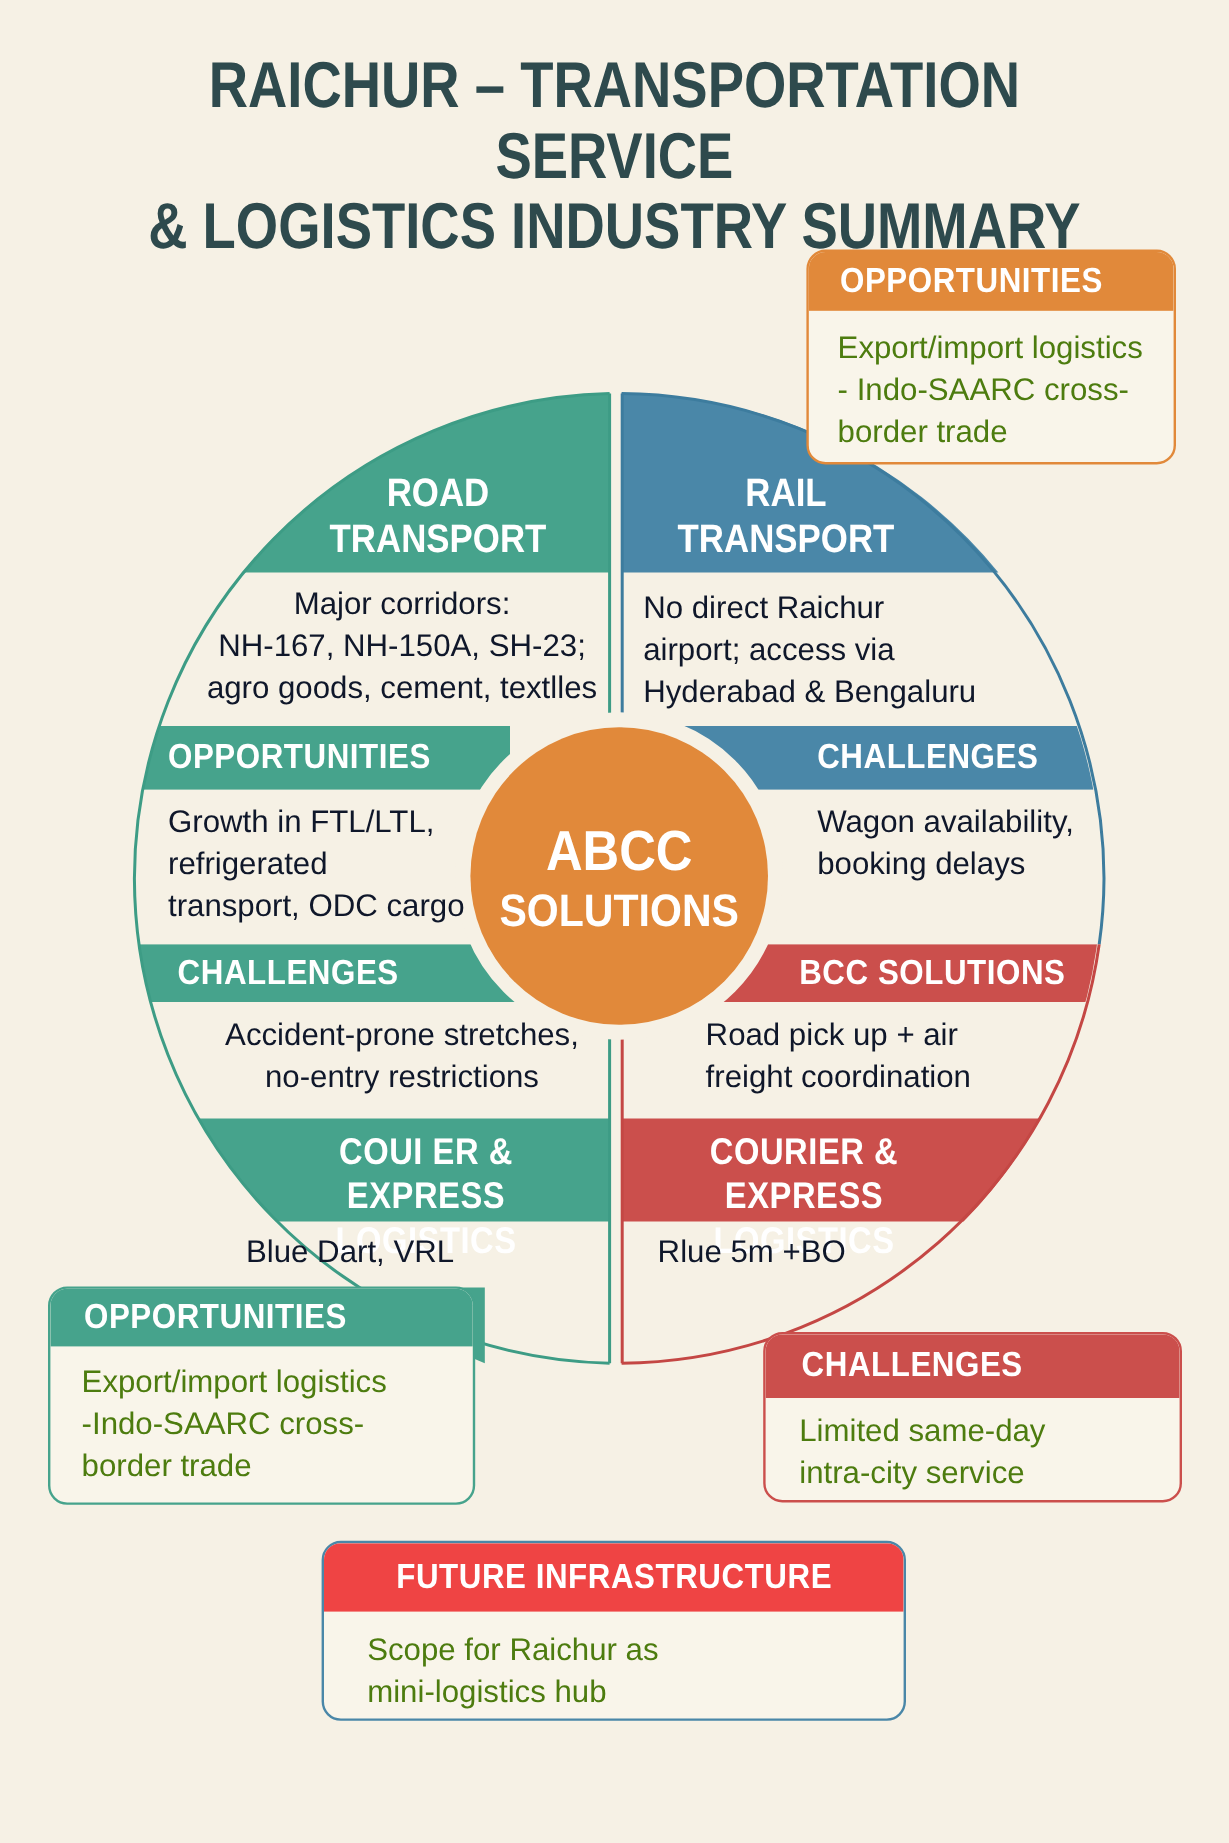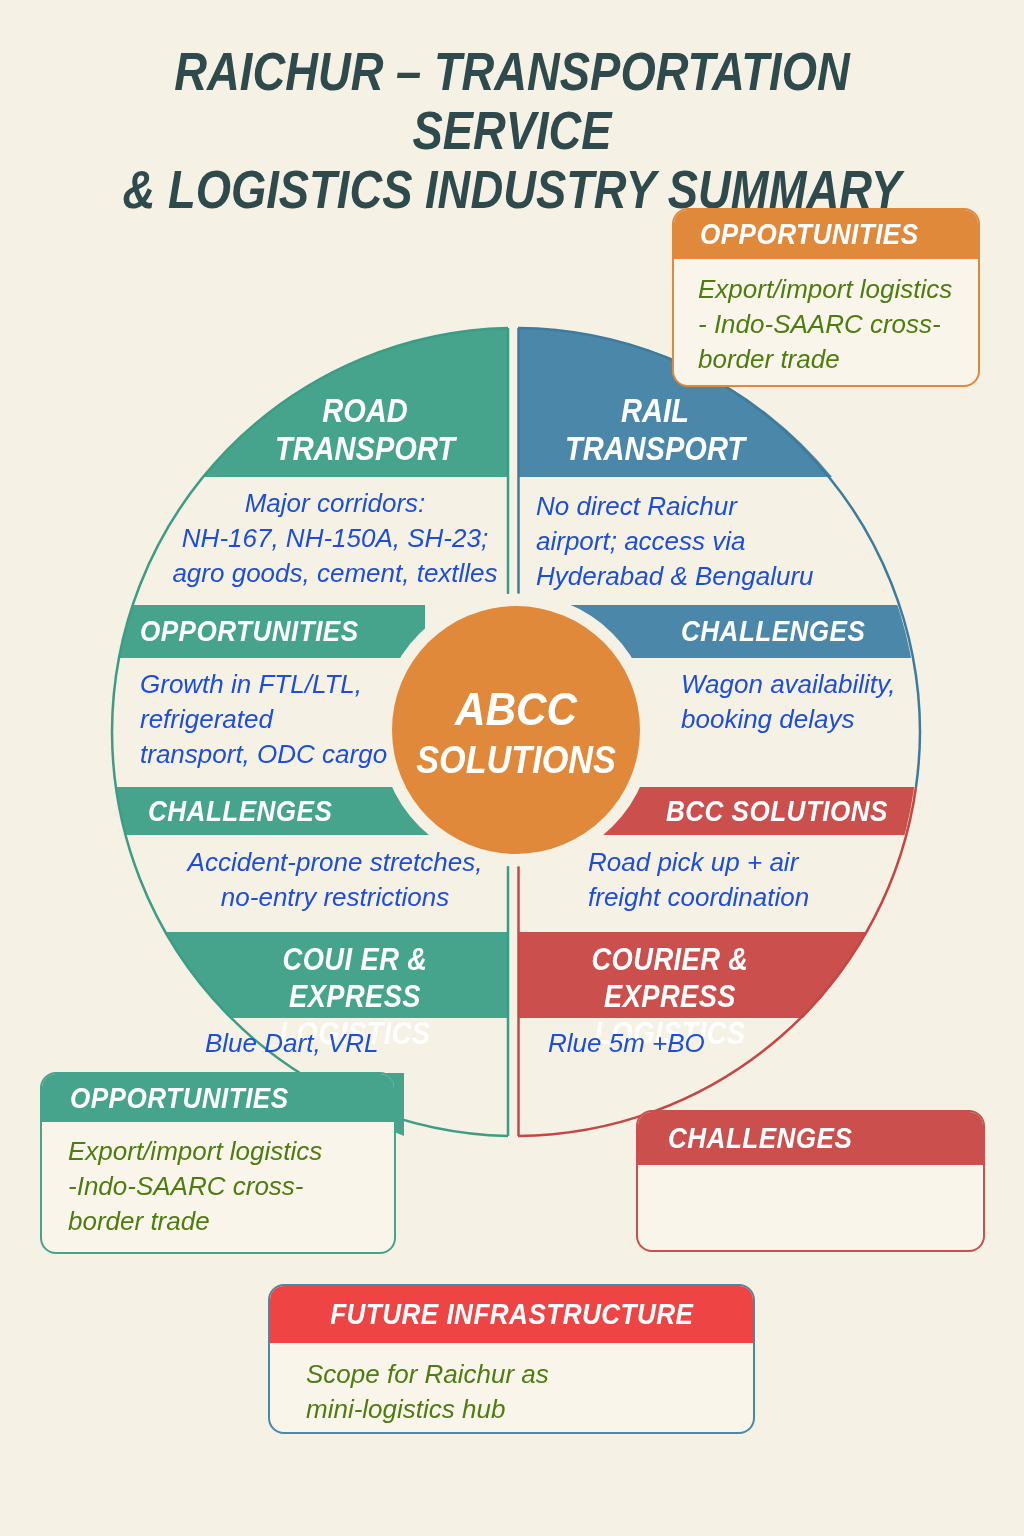--- a/index.html
+++ b/index.html
@@ -1,32 +1,32 @@
 <!DOCTYPE html>
 <html><head>
 <meta charset="utf-8">
 <style>
   html,body{margin:0;padding:0;}
   body{width:1024px;height:1536px;position:relative;background:#f6f1e5;
        font-family:"Liberation Sans","DejaVu Sans",sans-serif;overflow:hidden;}
-  #stage{position:absolute;inset:0;width:1024px;height:1536px;font-style:italic;}
+  #stage{position:absolute;inset:0;width:1024px;height:1536px;}
   .abs{position:absolute;}
   .pre{white-space:pre-line;}
   
   .title{left:0;top:42px;width:1024px;text-align:center;color:#2e4a4d;
          font-size:54px;line-height:59px;font-weight:bold;letter-spacing:0px;
          transform:scaleX(.84);transform-origin:center top;}
   
   #wheel{position:absolute;left:0;top:0;z-index:1;}
   
   .wtxt{z-index:2;color:#fff;font-weight:bold;}
   .cond{transform:scaleX(.88);transform-origin:center;}
   .condL{transform:scaleX(.9);transform-origin:left center;}
   .qhead{font-size:33px;line-height:38px;text-align:center;}
-  .btxt{z-index:2;color:#1d4ed8;font-size:26px;line-height:35px;}
+  .btxt{z-index:2;color:#0f172a;font-size:26px;line-height:35px;}
   .bannerlbl{font-size:29px;letter-spacing:.5px;}
   .whead2{font-size:31px;line-height:37px;text-align:center;letter-spacing:.5px;}
   .centerTxt{z-index:2;color:#fff;font-weight:bold;text-align:center;
              transform:scaleX(.9);transform-origin:center;}
   
   .box{z-index:3;border-radius:16px;background:#f9f5ea;overflow:hidden;
        box-sizing:border-box;}
   .box .hd{color:#fff;font-weight:bold;font-size:29px;letter-spacing:.5px;}
   .box .hd span{display:inline-block;transform:scaleX(.9);transform-origin:left center;}
   .box .bd{color:#4d7c0f;font-size:26px;line-height:35px;}
@@ -133,20 +133,22 @@
 
   <div class="abs box box-bl">
     <div class="hd"><span>OPPORTUNITIES</span></div>
     <div class="bd pre">Export/import logistics
 -Indo-SAARC cross-
 border trade</div>
   </div>
 
   <div class="abs box box-br">
     <div class="hd"><span>CHALLENGES</span></div>
+    <div class="bd pre">Limited same-day
+intra-city service</div>
   </div>
 
   <div class="abs box box-fut">
     <div class="hd"><span>FUTURE INFRASTRUCTURE</span></div>
     <div class="bd pre">Scope for Raichur as
 mini-logistics hub</div>
   </div>
 
 </div>
 

